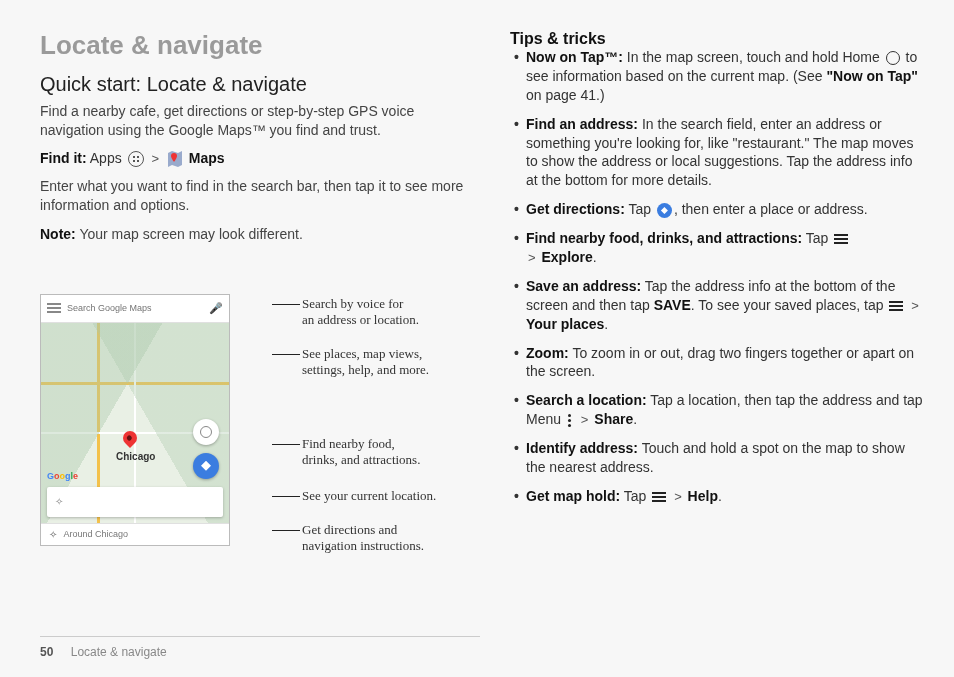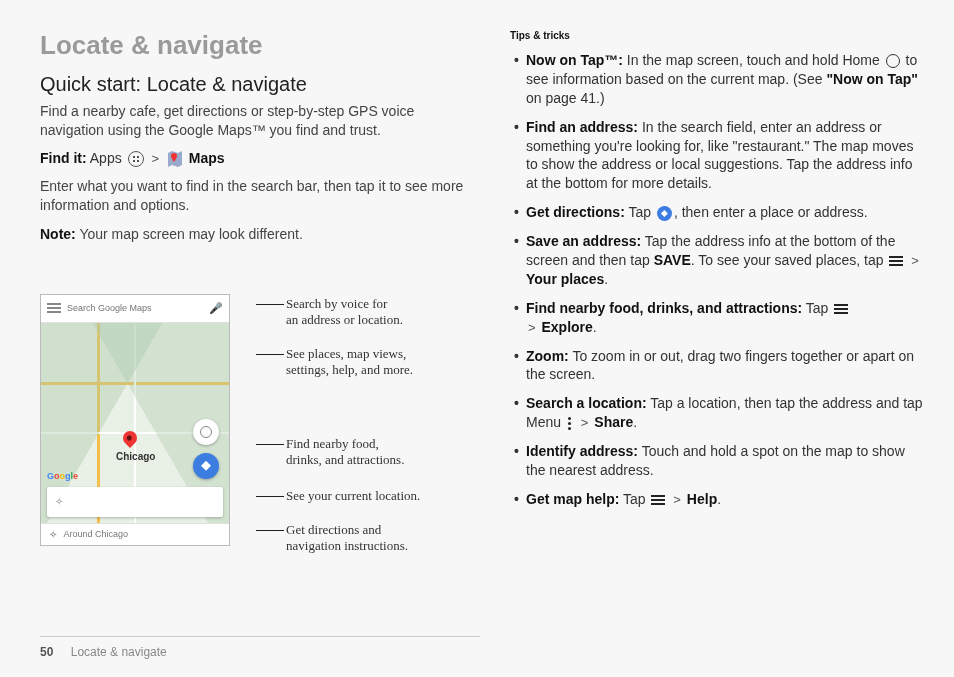--- a/index.html
+++ b/index.html
@@ -61,21 +61,21 @@
   }
   .icon-maps {
     display:inline-block; vertical-align:middle;
     width:16px; height:16px; position:relative; margin:0 2px;
   }
   .icon-maps svg { width:16px; height:16px; }
 
   
   .phone-wrap {
     display:flex;
-    gap: 16px;
+    gap: 32px;
     margin-top: 50px;
   }
   .phone {
     width: 190px;
     border: 1px solid #bbb;
     background: #fff;
     position: relative;
   }
   .search-row {
     display:flex; align-items:center;
@@ -183,22 +183,21 @@
     position:absolute;
     left: -30px;
     height: 1px;
     background:#222;
     top: 8px;
     width: 28px;
   }
 
   
   h3.tips {
-    font-size: 10px; font-weight:bold; color:#111;
-    margin-bottom:10px;
+    font-size: 16px; font-weight:bold; color:#111;
   }
   ul.tips-list { list-style:none; padding-left: 4px; }
   ul.tips-list li {
     font-size: 14px;
     line-height:1.35;
     margin-bottom: 10px;
     padding-left: 12px;
     position:relative;
   }
   ul.tips-list li::before{
@@ -350,51 +349,51 @@
       <li>
         <span class="bold">Find an address:</span>
         <span>In the search field, enter an address or something you're looking for, like "restaurant." The map moves to show the address or local suggestions. Tap the address info at the bottom for more details.</span>
       </li>
       <li>
         <span class="bold">Get directions:</span>
         <span>Tap</span>
         <span class="il-dir"></span><span>, then enter a place or address.</span>
       </li>
       <li>
+        <span class="bold">Find nearby food, drinks, and attractions:</span>
+        <span>Tap</span>
+        <span class="il-menu"></span>
+        <br><span class="chev">&gt;</span>
+        <span class="bold">Explore</span>.
+      </li>
+      <li>
         <span class="bold">Save an address:</span>
         <span>Tap the address info at the bottom of the screen and then tap</span>
         <span class="bold">SAVE</span><span>. To see your saved places, tap</span>
         <span class="il-menu"></span>
         <span class="chev">&gt;</span>
         <span class="bold">Your places</span>.
       </li>
       <li>
-        <span class="bold">Find nearby food, drinks, and attractions:</span>
-        <span>Tap</span>
-        <span class="il-menu"></span>
-        <br><span class="chev">&gt;</span>
-        <span class="bold">Explore</span>.
-      </li>
-      <li>
         <span class="bold">Zoom:</span>
         <span>To zoom in or out, drag two fingers together or apart on the screen.</span>
       </li>
       <li>
         <span class="bold">Search a location:</span>
         <span>Tap a location, then tap the address and tap Menu</span>
         <span class="il-dots"></span>
         <span class="chev">&gt;</span>
         <span class="bold">Share</span>.
       </li>
       <li>
         <span class="bold">Identify address:</span>
         <span>Touch and hold a spot on the map to show the nearest address.</span>
       </li>
       <li>
-        <span class="bold">Get map help:</span>
+        <span class="bold">Get map hold:</span>
         <span>Tap</span>
         <span class="il-menu"></span>
         <span class="chev">&gt;</span>
         <span class="bold">Help</span>.
       </li>
     </ul>
   </div>
 </div>
 
 <div class="footer-rule"></div>

